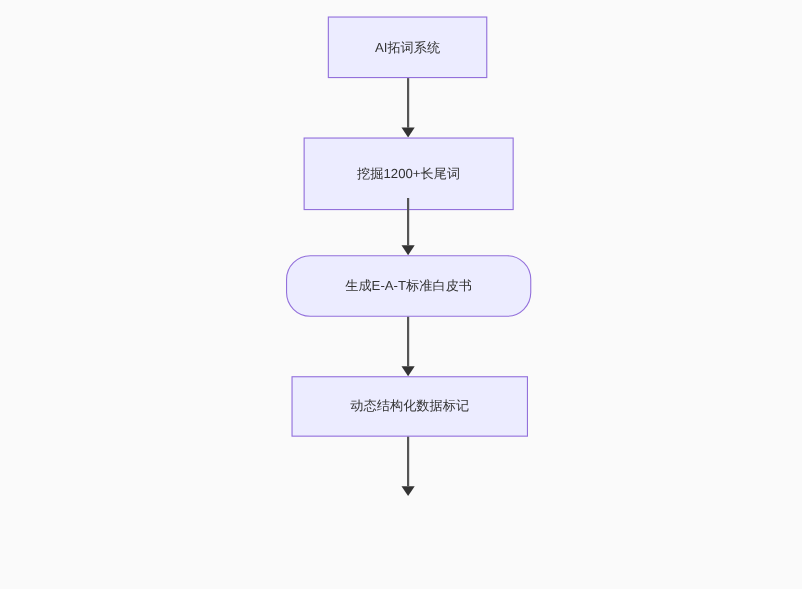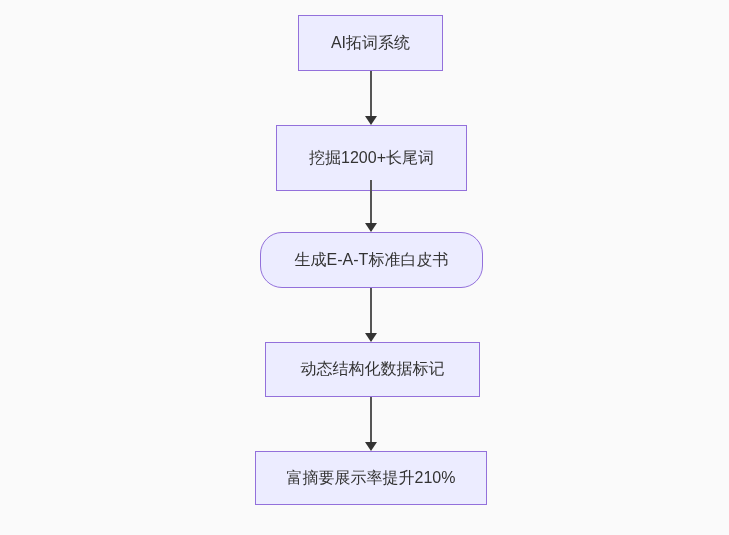--- a/index.html
+++ b/index.html
@@ -14,21 +14,21 @@
     height: 535px;
     background: #fafafa;
     overflow: hidden;
   }
   .flow-node {
     position: absolute;
     box-sizing: border-box;
     background: #ECECFF;
     border: 1px solid #9370DB;
     color: #333333;
-    font-size: 16px;
+    font-size: 12px;
     display: flex;
     align-items: center;
     justify-content: center;
     text-align: center;
     white-space: nowrap;
   }
   .arrow {
     position: absolute;
     width: 12px;
     display: flex;
@@ -92,17 +92,14 @@
 
   <div class="flow-node" id="node-3">
     <span>动态结构化数据标记</span>
   </div>
 
   <div class="arrow" id="arrow-3">
     <div class="line"></div>
     <div class="head"></div>
   </div>
 
-  <div class="flow-node" id="node-4">
-    <span>富摘要展示率提升210%</span>
-  </div>
 
 </div>
 
 </body></html>

